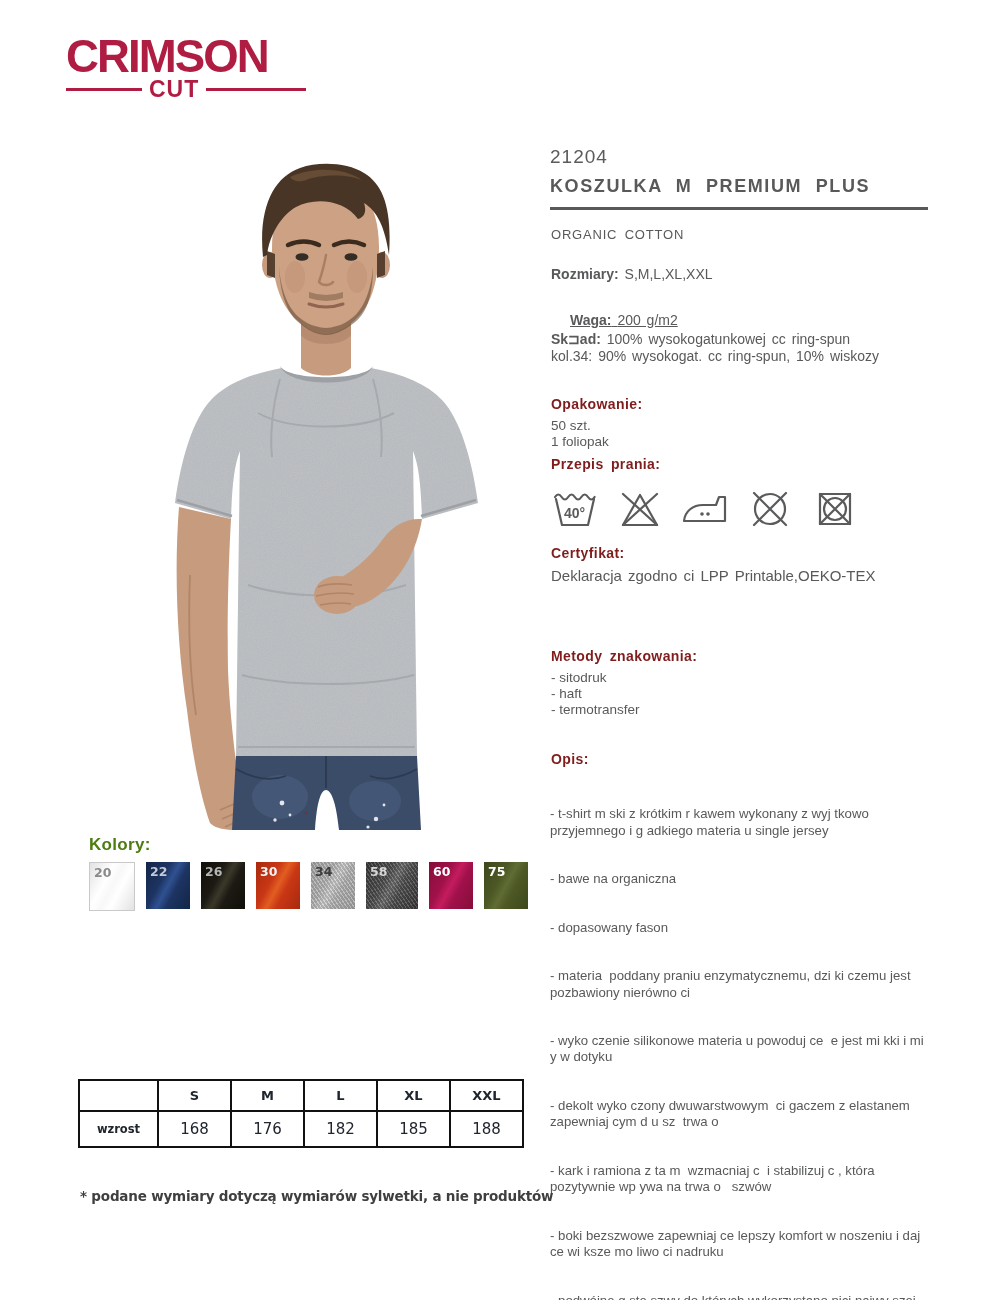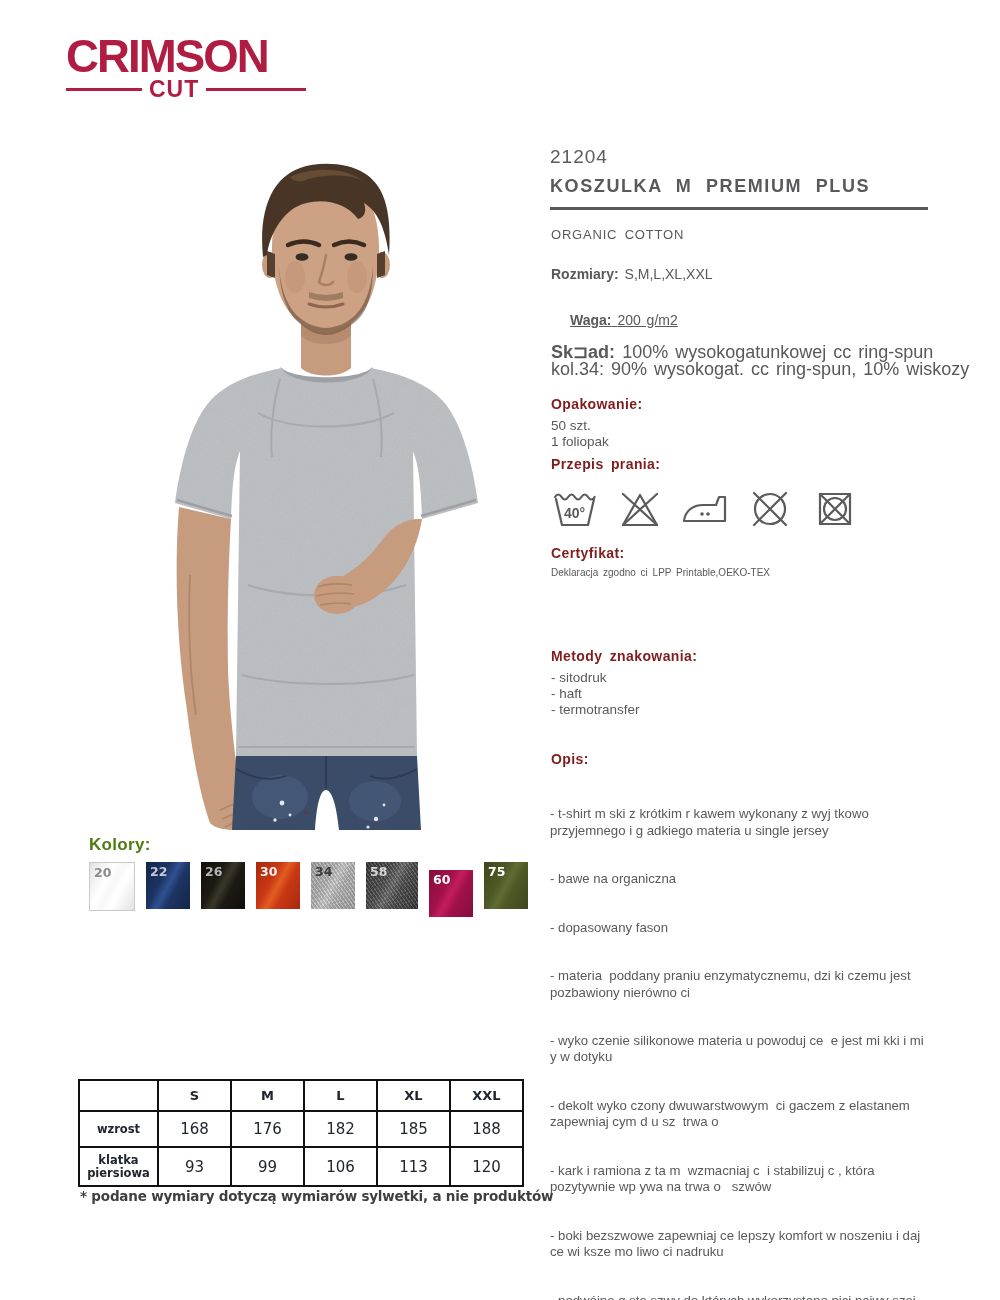--- a/index.html
+++ b/index.html
@@ -18,29 +18,29 @@
 
   
   .code{left:550px;top:146px;font-size:19px;letter-spacing:1px;color:#5a5b5d;}
   .title{left:550px;top:176px;font-size:18px;font-weight:bold;letter-spacing:1.6px;word-spacing:7px;color:#58595b;}
   .title-rule{left:550px;top:207px;width:378px;height:3px;background:#58595b;}
   .organic{left:551px;top:227px;font-size:13px;letter-spacing:.8px;word-spacing:3px;}
   .lbl{font-weight:bold;color:#58595b;}
   .row14{font-size:14px;word-spacing:2px;}
   .rozmiary{left:551px;top:266px;}
   .waga{left:570px;top:312px;text-decoration:underline;}
-  .sklad{left:551px;top:344px;line-height:16.5px;font-size:18px;word-spacing:2px;}
+  .sklad{left:551px;top:331px;line-height:16.5px;font-size:14px;word-spacing:2px;}
   .heading{font-size:14px;font-weight:bold;letter-spacing:.4px;word-spacing:3px;color:#7f1d1d;}
   .opak-h{left:551px;top:396px;}
   .opak-items{left:551px;top:418px;font-size:13.5px;line-height:16px;}
   .przepis-h{left:551px;top:456px;}
   .wash-row{left:551px;top:485px;display:flex;gap:17px;justify-content:space-between;}
   .wash-row svg{display:block;}
   .cert-h{left:551px;top:545px;}
-  .cert-t{left:551px;top:567px;font-size:10px;word-spacing:2px;}
+  .cert-t{left:551px;top:567px;font-size:15px;word-spacing:2px;}
   .metody-h{left:551px;top:648px;}
   .metody-items{left:551px;top:670px;font-size:13.5px;line-height:15.8px;}
   .opis-h{left:551px;top:751px;}
   .opis-t{left:550px;top:774px;width:381px;font-size:13.2px;line-height:16.2px;white-space:pre-wrap;}
 
   
   .kolory-h{left:89px;top:835px;font-size:17px;font-weight:bold;color:#4d7c0f;letter-spacing:.3px;}
   .swatches{left:89px;top:862px;display:flex;gap:11px;}
   .swatch{position:relative;width:44px;height:47px;background:#888;}
   .swatch-num{position:absolute;left:4px;top:2px;font-size:12.5px;font-weight:bold;
@@ -264,21 +264,21 @@
       </div>
     <div class="swatch" style="background: linear-gradient(118deg, rgb(168, 41, 14) 0%, rgb(201, 55, 21) 36%, rgb(226, 93, 33) 50%, rgb(201, 55, 21) 64%, rgb(168, 41, 14) 100%);">
         <span class="swatch-num" style="color: rgb(244, 244, 244);">30</span>
       </div>
     <div class="swatch" style="background: repeating-linear-gradient(55deg, rgba(255, 255, 255, 0.16) 0px, rgba(255, 255, 255, 0.16) 1px, rgba(0, 0, 0, 0.14) 1px, rgba(0, 0, 0, 0.14) 3px), linear-gradient(118deg, rgb(166, 166, 166) 0%, rgb(182, 182, 182) 36%, rgb(207, 207, 207) 50%, rgb(182, 182, 182) 64%, rgb(166, 166, 166) 100%);">
         <span class="swatch-num" style="color: rgb(61, 61, 61);">34</span>
       </div>
     <div class="swatch" style="background: repeating-linear-gradient(55deg, rgba(255, 255, 255, 0.16) 0px, rgba(255, 255, 255, 0.16) 1px, rgba(0, 0, 0, 0.14) 1px, rgba(0, 0, 0, 0.14) 3px), linear-gradient(118deg, rgb(56, 56, 56) 0%, rgb(79, 79, 79) 36%, rgb(110, 110, 110) 50%, rgb(79, 79, 79) 64%, rgb(56, 56, 56) 100%); padding-left: 8px;">
         <span class="swatch-num" style="color: rgb(214, 214, 214);">58</span>
       </div>
-    <div class="swatch" style="background: linear-gradient(118deg, rgb(133, 13, 58) 0%, rgb(161, 17, 74) 36%, rgb(196, 28, 94) 50%, rgb(161, 17, 74) 64%, rgb(133, 13, 58) 100%); margin-top: 8px;">
+    <div class="swatch" style="background: linear-gradient(118deg, rgb(133, 13, 58) 0%, rgb(161, 17, 74) 36%, rgb(196, 28, 94) 50%, rgb(161, 17, 74) 64%, rgb(133, 13, 58) 100%);">
         <span class="swatch-num" style="color: rgb(255, 255, 255);">60</span>
       </div>
     <div class="swatch" style="background: linear-gradient(118deg, rgb(61, 71, 27) 0%, rgb(77, 88, 37) 36%, rgb(95, 108, 51) 50%, rgb(77, 88, 37) 64%, rgb(61, 71, 27) 100%);">
         <span class="swatch-num" style="color: rgb(255, 255, 255);">75</span>
       </div>
   </div>
 
   <table class="abs size-table">
     <tbody>
         <tr class="hdr">
@@ -290,26 +290,18 @@
       <th class="cn">XXL</th>
     </tr>
     <tr class="r r1">
       <th>wzrost</th>
       <td>168</td>
       <td>176</td>
       <td>182</td>
       <td>185</td>
       <td>188</td>
     </tr>
-    <tr class="r r2">
-      <th>klatka piersiowa</th>
-      <td>93</td>
-      <td>99</td>
-      <td>106</td>
-      <td>113</td>
-      <td>120</td>
-    </tr>
   </tbody>
     </table>
 
   <div class="abs footnote">* podane wymiary dotyczą wymiarów sylwetki, a nie produktów</div>
 
 </div>
 
 </body></html>

